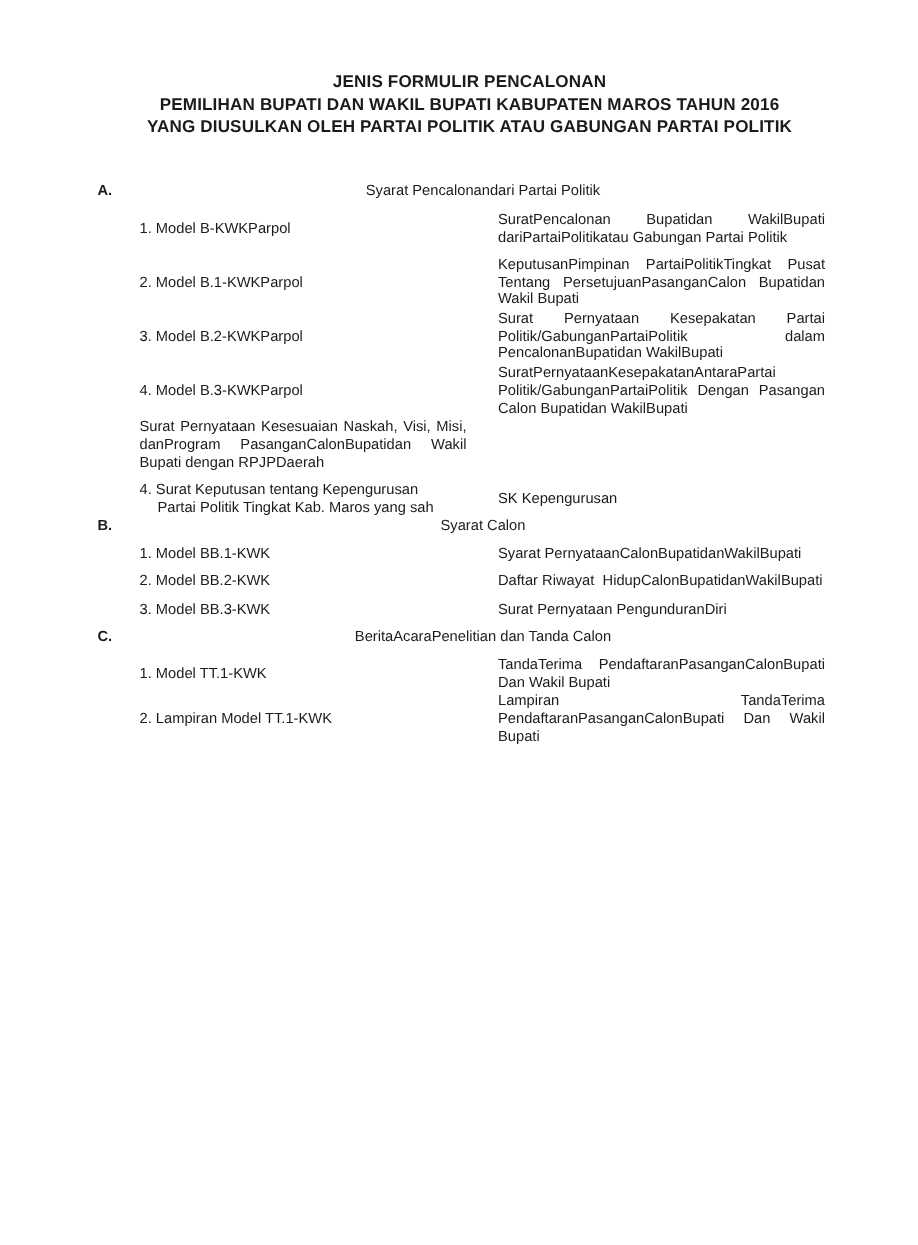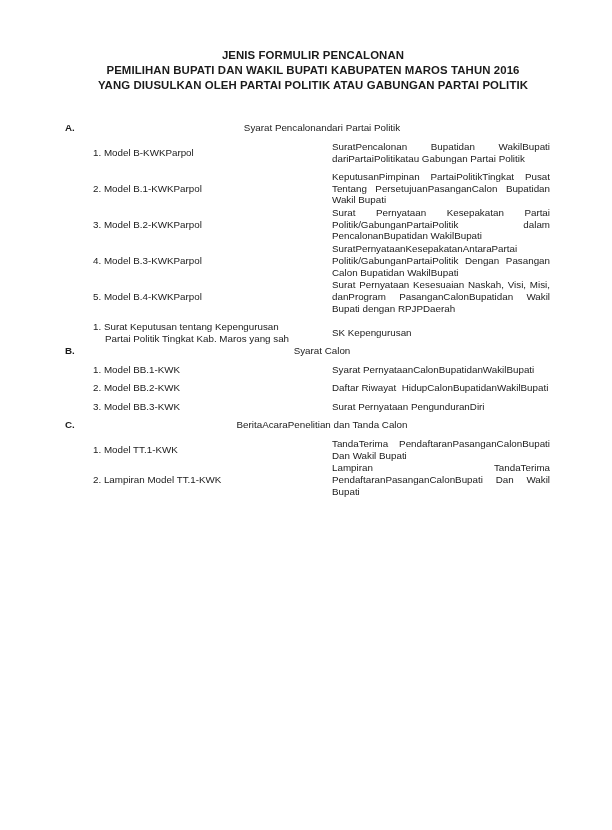--- a/index.html
+++ b/index.html
@@ -91,25 +91,24 @@
     </div>
     <div class="row tight">
       <div class="item-label">3. Model B.2-KWKParpol</div>
       <div class="item-desc">Surat Pernyataan Kesepakatan Partai Politik/GabunganPartaiPolitik dalam PencalonanBupatidan WakilBupati</div>
     </div>
     <div class="row tight">
       <div class="item-label">4. Model B.3-KWKParpol</div>
       <div class="item-desc">SuratPernyataanKesepakatanAntaraPartai Politik/GabunganPartaiPolitik Dengan Pasangan Calon Bupatidan WakilBupati</div>
     </div>
     <div class="row">
-      <div class="item-label">5. Model B.4-KWKParpol</div>
       <div class="item-desc">Surat Pernyataan Kesesuaian Naskah, Visi, Misi, danProgram PasanganCalonBupatidan Wakil Bupati dengan RPJPDaerah</div>
     </div>
     <div class="row tight">
-      <div class="item-label">1. Surat Keputusan tentang Kepengurusan Partai Politik Tingkat Kab. Maros yang sah</div>
+      <div class="item-label">4. Surat Keputusan tentang Kepengurusan Partai Politik Tingkat Kab. Maros yang sah</div>
       <div class="item-desc">SK Kepengurusan</div>
     </div>
 
     <div class="sec-head">
       <span class="sec-letter">B.</span>
       <span class="sec-title">Syarat Calon</span>
     </div>
 
     <div class="row">
       <div class="item-label">1. Model BB.1-KWK</div>

